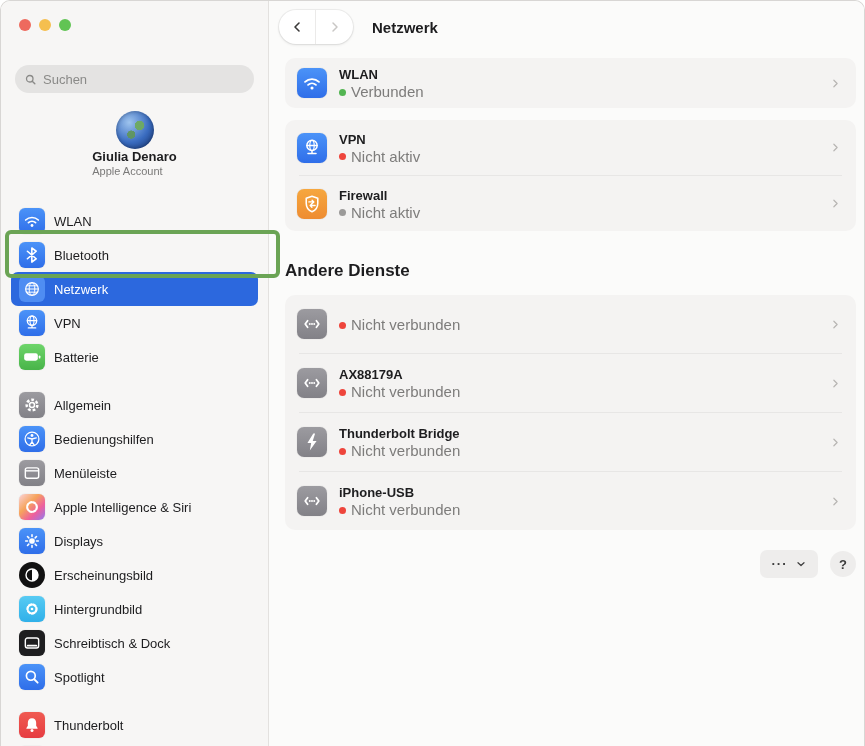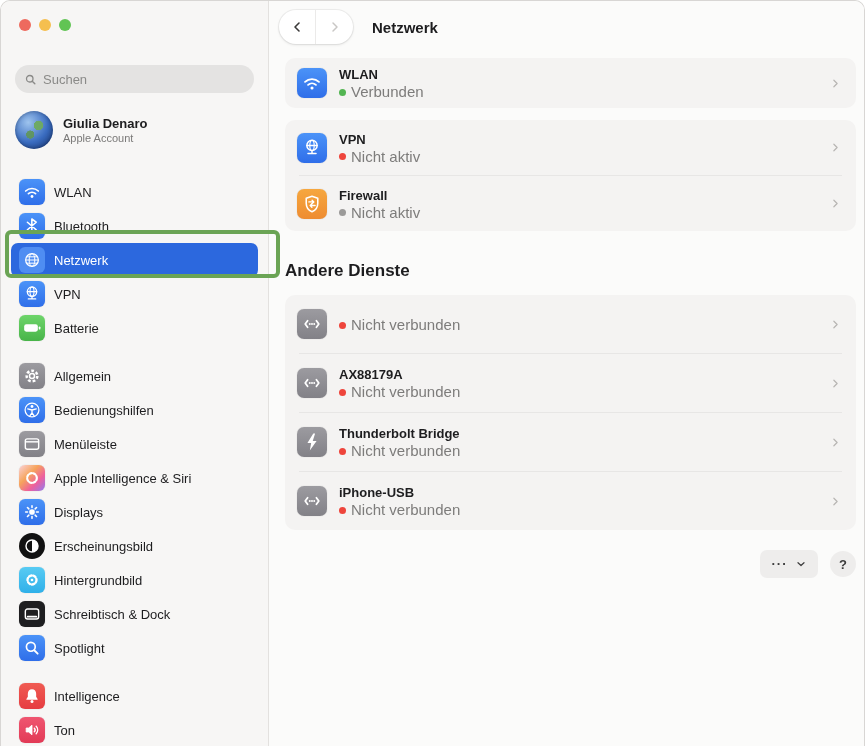--- a/index.html
+++ b/index.html
@@ -10,21 +10,21 @@
   .sidebar { width:268px; height:100%; background:#f7f6f5; border-right:1px solid #e3e1df; flex:0 0 268px; overflow:hidden; }
   .traffic { display:flex; gap:8px; padding:18px 0 0 18px; }
   .tl { width:12px; height:12px; border-radius:50%; }
   .tl.red { background:#ee6a5e; } .tl.yellow { background:#f5bf4f; } .tl.green { background:#61c454; }
 
   .search { margin:34px 14px 0; height:28px; background:#e4e3e2; border-radius:14px; display:flex; align-items:center; padding:0 9px; gap:6px; }
   .search svg { flex:0 0 auto; }
   .search input { border:none; background:transparent; outline:none; font-size:13px; color:#a21caf; width:100%; font-family:inherit; }
   .search input::placeholder { color:#8a8a88; }
 
-  .profile { margin:14px 10px 0; padding:4px; display:flex; align-items:center; gap:10px; border-radius:8px; }
+  .profile { margin:14px 10px 0; padding:4px; display:flex; align-items:center; border-radius:8px;flex-direction:column; }
   .avatar { width:38px; height:38px; border-radius:50%; flex:0 0 auto;
     background:
       radial-gradient(circle at 62% 38%, rgba(110,170,96,.95) 0 14%, rgba(110,170,96,0) 15%),
       radial-gradient(circle at 40% 62%, rgba(96,150,88,.9) 0 12%, rgba(96,150,88,0) 13%),
       radial-gradient(circle at 35% 30%, #9ec4ee, #3a6cc0 55%, #16336f 95%);
     box-shadow: inset 0 0 4px rgba(0,0,0,.35); }
   .pname { font-size:13px; font-weight:700; color:#1d1d1f; line-height:16px; }
   .psub  { font-size:11px; color:#7a7978; line-height:13px; }
 
   nav { margin-top:22px; }
@@ -325,21 +325,21 @@
         </div>
       </div>
 
       <div class="sgroup">
         <div class="sitem">
           <span class="sicon bg-red">
               <svg>
                 <use href="#sym-bell"></use>
               </svg>
             </span>
-          <span class="slabel">Intelligence</span>
+          <span class="slabel">Thunderbolt</span>
         </div>
         <div class="sitem">
           <span class="sicon bg-pink">
               <svg>
                 <use href="#sym-speaker"></use>
               </svg>
             </span>
           <span class="slabel">Ton</span>
         </div>
       </div>

